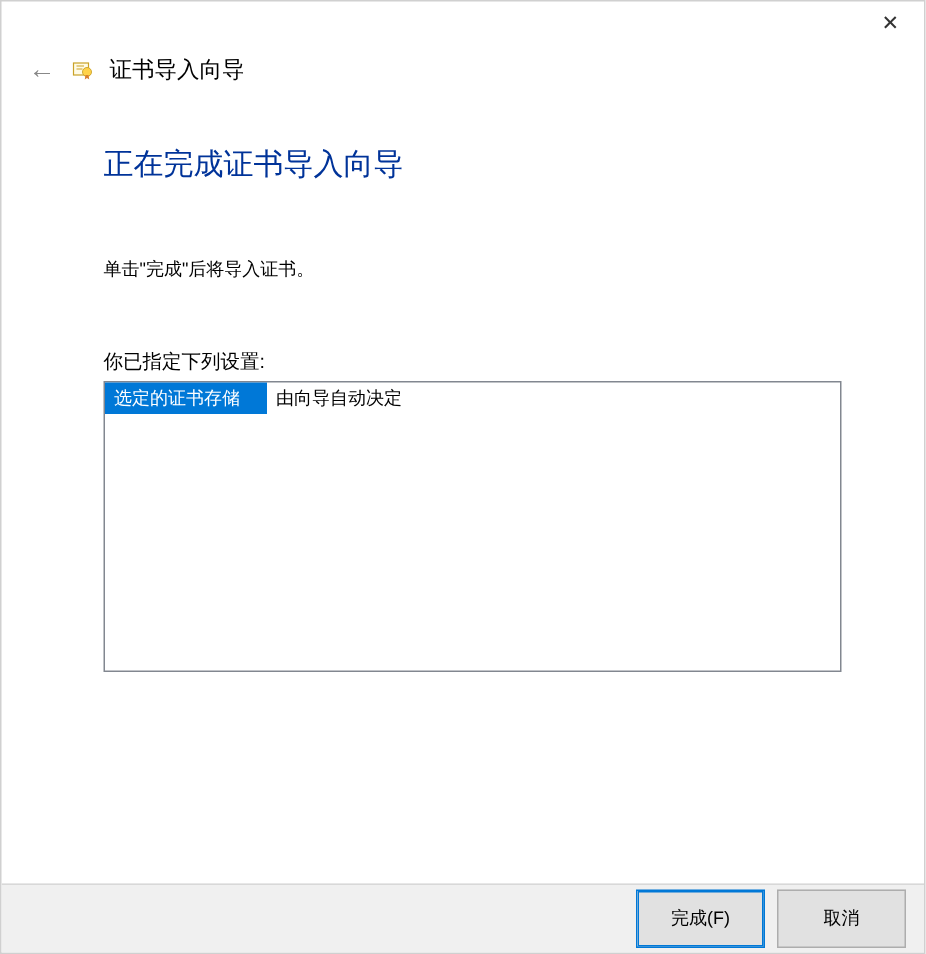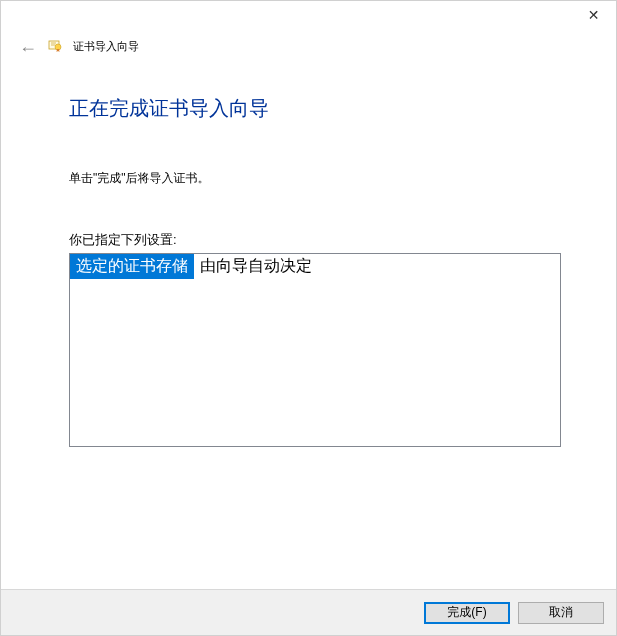--- a/index.html
+++ b/index.html
@@ -53,21 +53,21 @@
       width: 16px;
       height: 16px;
       display: inline-block;
       position: relative;
     }
     .wizard-icon svg {
       width: 16px;
       height: 16px;
     }
     .wizard-title {
-      font-size: 11px;
+      font-size: 15px;
       color: #000;
     }
     .content {
       padding: 40px 50px 0 68px;
     }
     .main-heading {
       font-size: 20px;
       color: #003399;
       font-weight: normal;
       margin-bottom: 48px;
@@ -87,21 +87,21 @@
       width: 492px;
       height: 194px;
       background: #ffffff;
     }
     .settings-table {
       width: 100%;
       border-collapse: collapse;
     }
     .settings-table td {
       padding: 2px 6px 2px 6px;
-      font-size: 16px;
+      font-size: 12px;
       vertical-align: top;
       white-space: nowrap;
     }
     .settings-table td:first-child {
       width: 108px;
     }
     .row-selected td:first-child {
       background: #0078d7;
       color: #ffffff;
     }
@@ -114,21 +114,21 @@
       background: #f0f0f0;
       border-top: 1px solid #d8d8d8;
       display: flex;
       justify-content: flex-end;
       align-items: center;
       padding-right: 12px;
       gap: 8px;
     }
     .btn {
       min-width: 86px;
-      height: 22px;
+      height: 39px;
       background: #e1e1e1;
       border: 1px solid #adadad;
       font-size: 12px;
       font-family: inherit;
       cursor: pointer;
       padding: 0 12px;
     }
     .btn-default {
       border: 1px solid #0078d7;
       box-shadow: inset 0 0 0 1px #0078d7;

